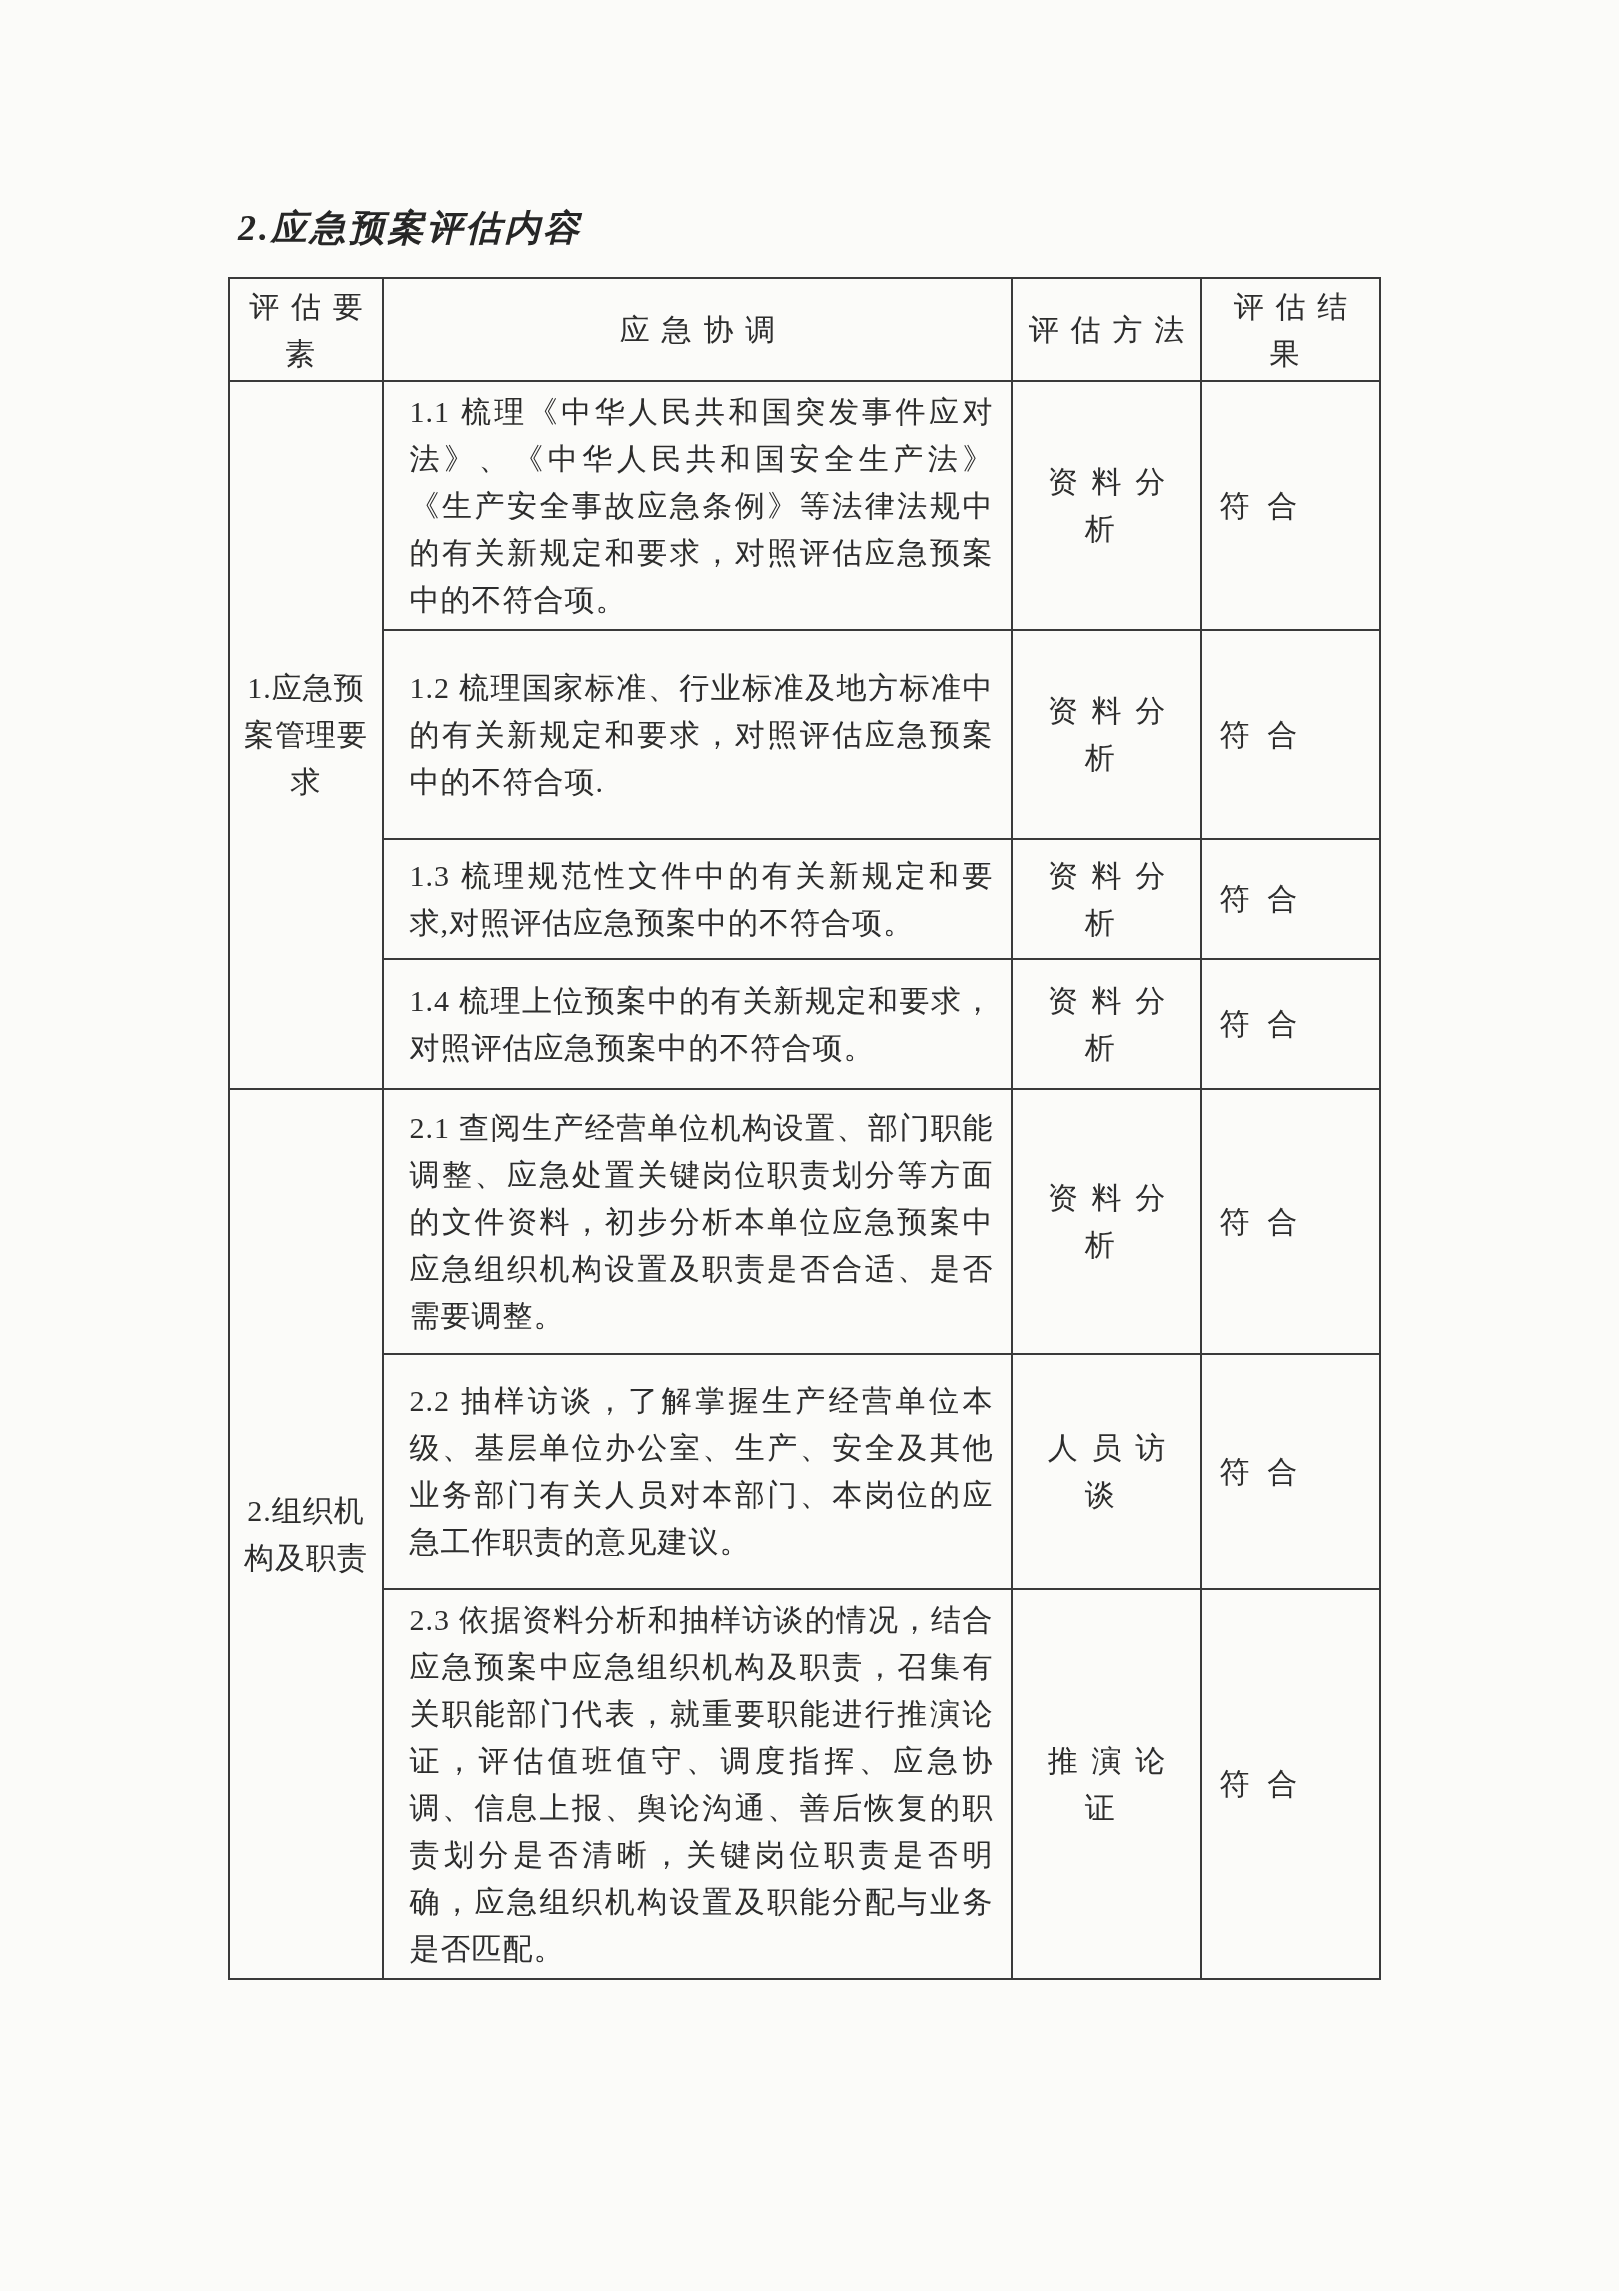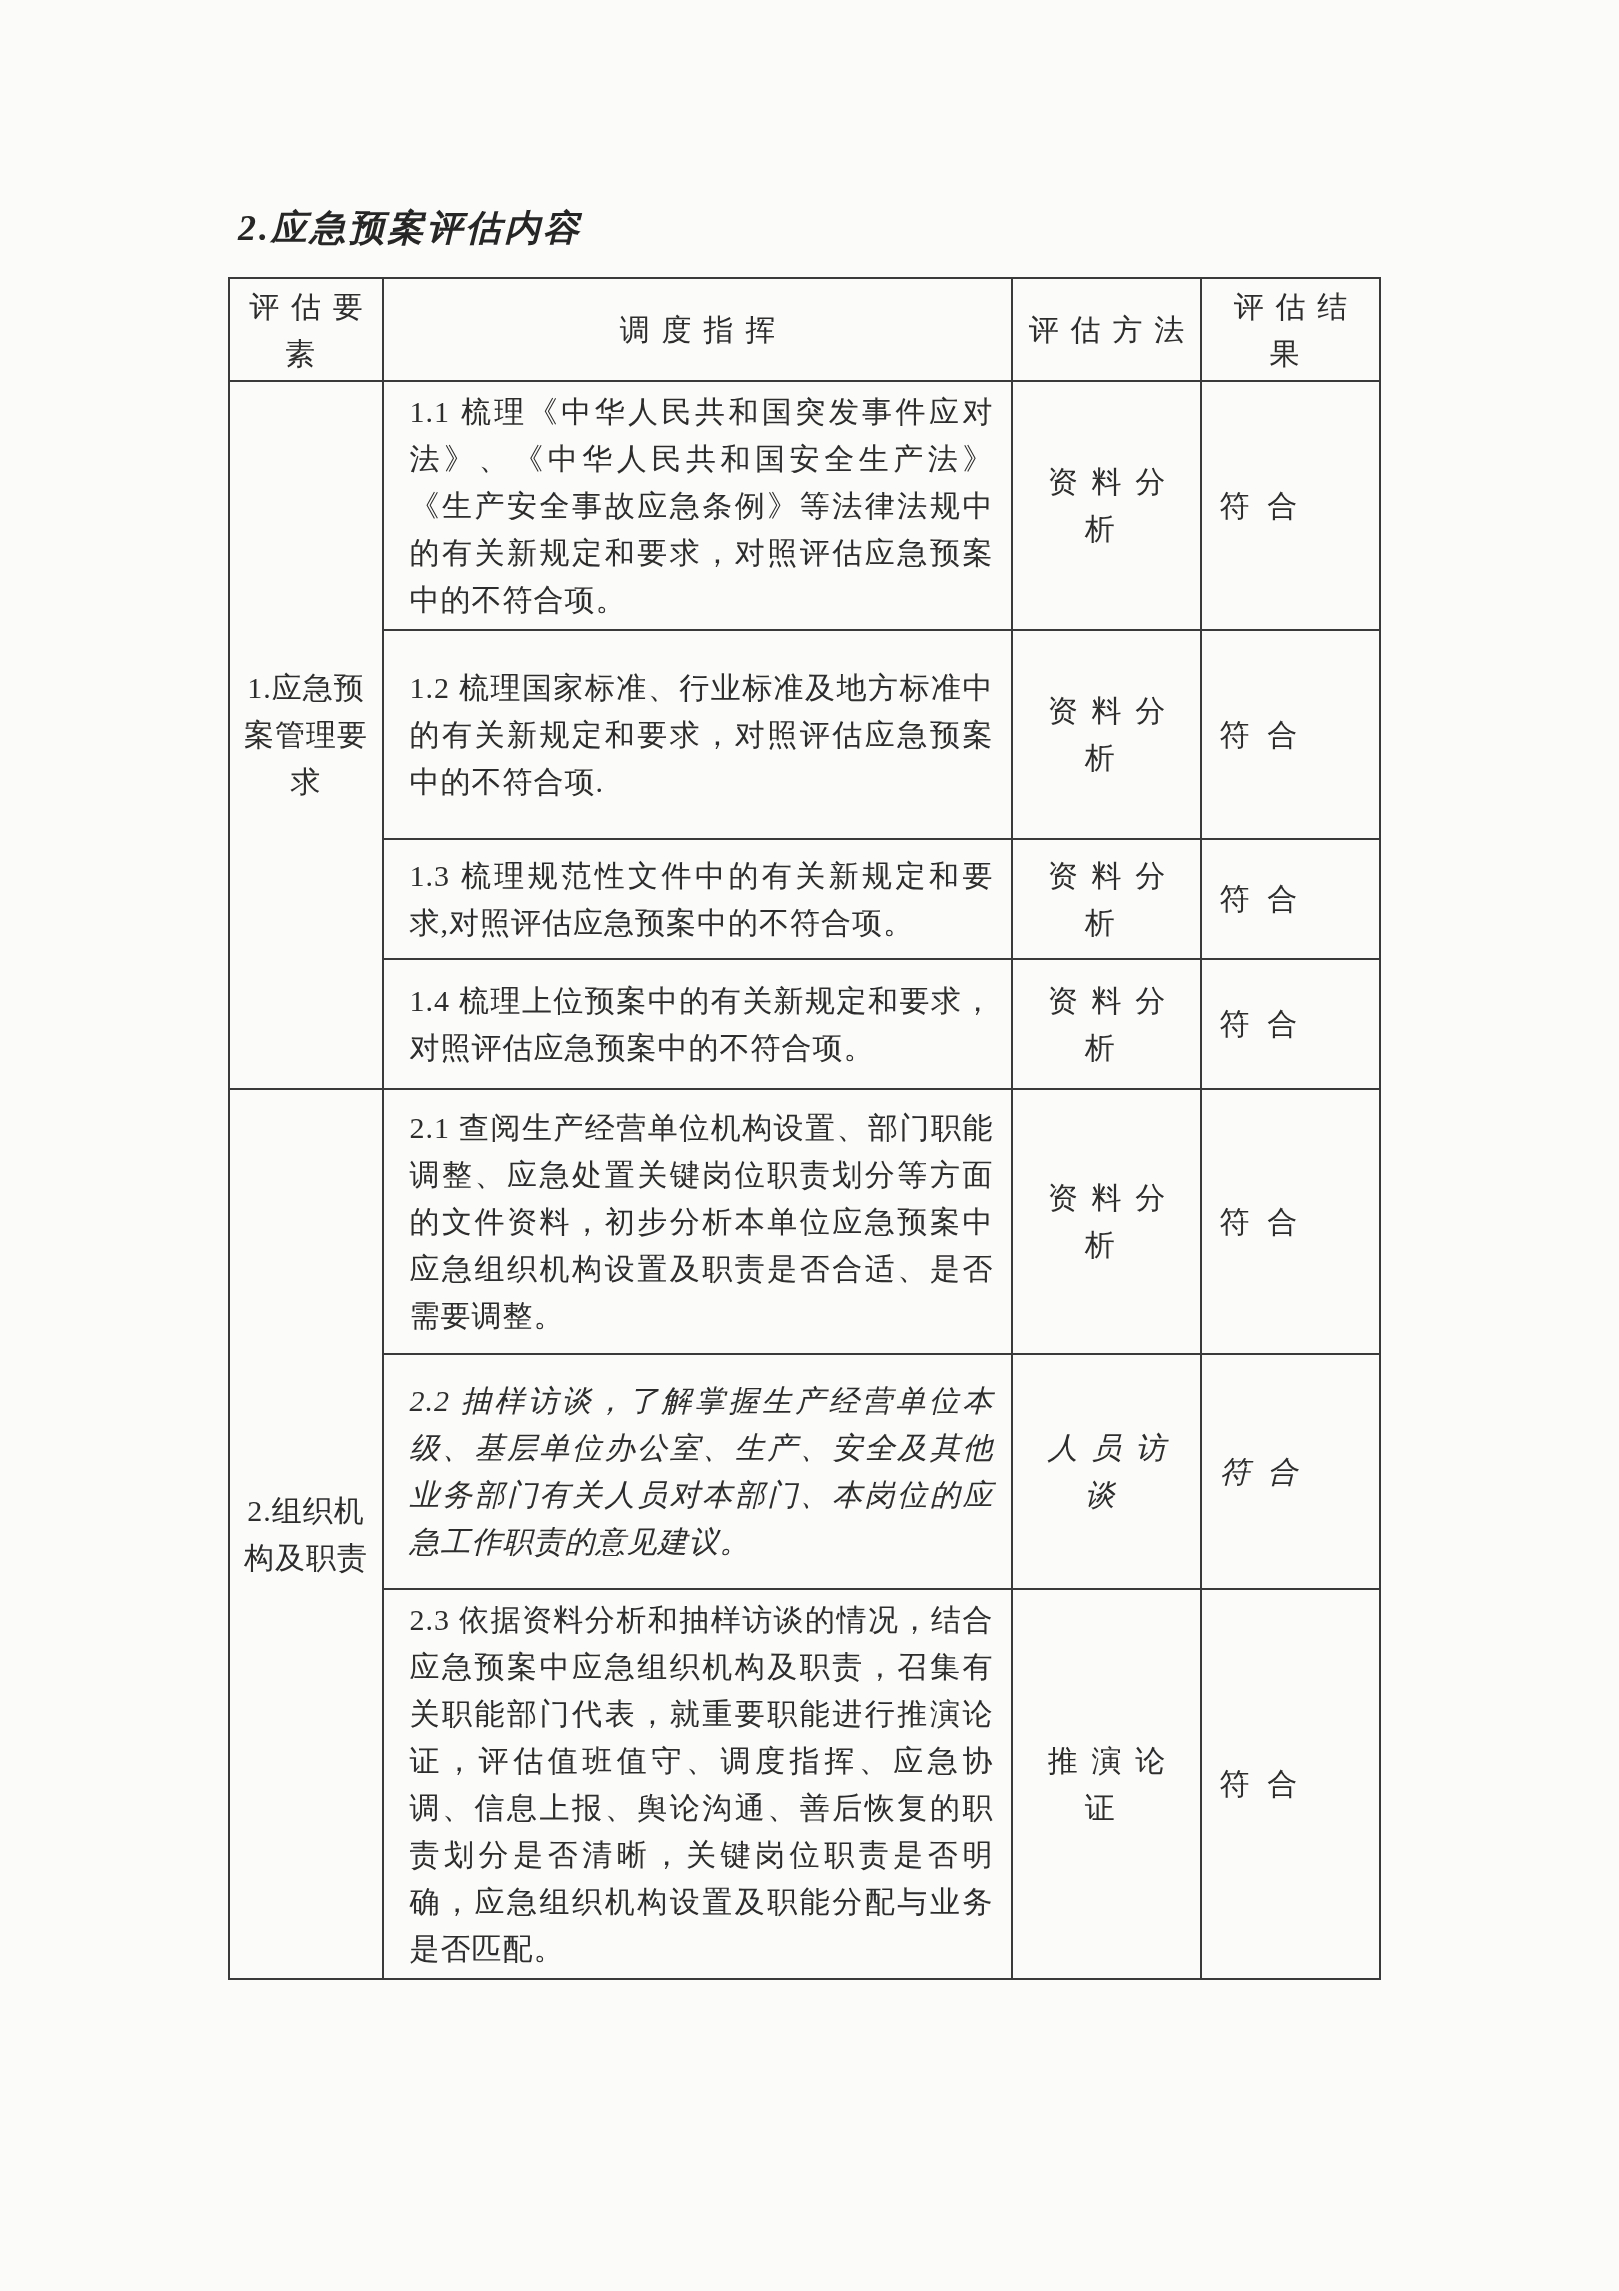--- a/index.html
+++ b/index.html
@@ -36,21 +36,21 @@
     font-weight:normal;
     vertical-align:middle;
     color:#2d2d2d;
   }
   tr.hrow { height:103px; }
   tr.r11 { height:245px; }
   tr.r12 { height:209px; }
   tr.r13 { height:120px;margin-left:32px; }
   tr.r14 { height:130px;margin-top:32px; }
   tr.r21 { height:265px; }
-  tr.r22 { height:235px;font-style:italic; }
+  tr.r22 { height:235px; }
   tr.r23 { height:389px; }
   th.hc {
     text-align:center;
     letter-spacing:11.8px;
     text-indent:11.8px;
   }
   td.el {
     text-align:center;
     padding:0 11.8px;
     letter-spacing:1px;
@@ -80,21 +80,21 @@
 <table class="eval">
   <colgroup>
     <col style="width:154px">
     <col style="width:629px">
     <col style="width:189px">
     <col style="width:179px">
   </colgroup>
   <tbody>
     <tr class="hrow">
       <th class="hc">评估要素</th>
-      <th class="hc">调度指挥</th>
+      <th class="hc">应急协调</th>
       <th class="hc">评估方法</th>
       <th class="hc">评估结果</th>
     </tr>
 
     <tr class="r11">
       <td class="el" rowspan="4">1.应急预案管理要求</td>
       <td class="ct">1.1 梳理《中华人民共和国突发事件应对法》、《中华人民共和国安全生产法》《生产安全事故应急条例》等法律法规中的有关新规定和要求，对照评估应急预案中的不符合项。</td>
       <td class="mt">资料分析</td>
       <td class="rs">符合</td>
     </tr>

